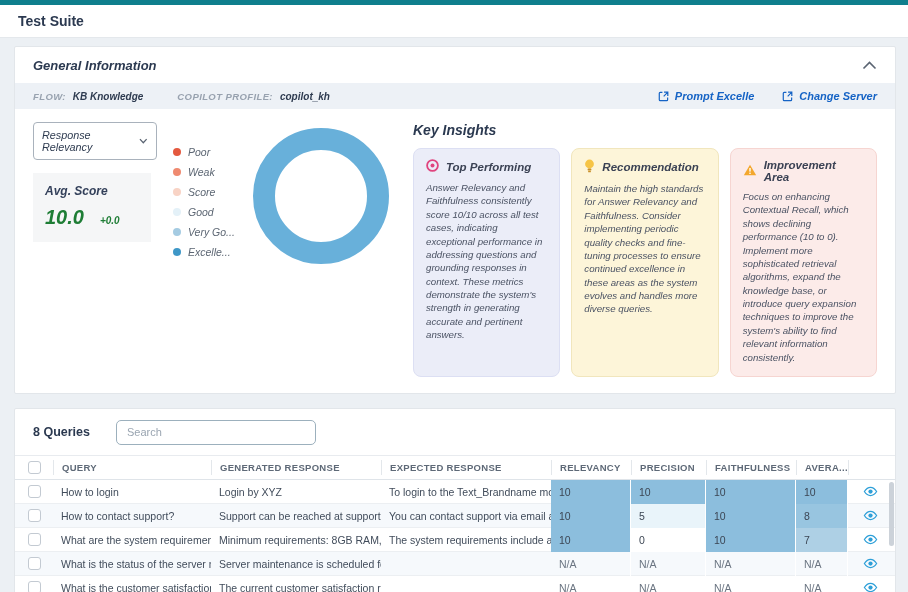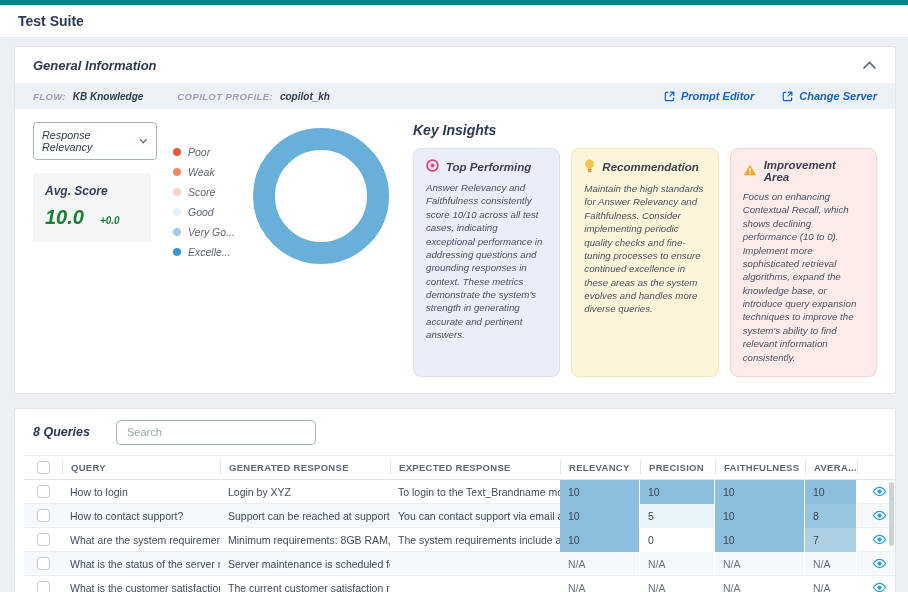--- a/index.html
+++ b/index.html
@@ -44,26 +44,26 @@
 
   .insights { margin-left:22px; flex:1; min-width:0; }
   .insights h3 { font-size:14px; font-weight:bold; color:#2b3950; margin:0 0 10px; }
   .icards { display:flex; gap:11px; }
   .icard { flex:1; border-radius:8px; padding:10px 12px 12px; border:1px solid transparent; }
   .icard-title { font-size:11.5px; font-weight:bold; color:#3b4254; display:flex; gap:7px; align-items:center; }
   .icard-body { margin-top:7px; font-size:9.7px; line-height:1.38; color:#4a5263; }
 
   .card2 { margin-top:14px; }
   .q-header { display:flex; align-items:center; padding:11px 18px 10px; }
-  .q-count { font-size:12.5px; font-weight:bold; color:#2b3950;font-style:italic; }
+  .q-count { font-size:12.5px; font-weight:bold; color:#2b3950; }
   .search { margin-left:26px; width:200px; height:25px; border:1px solid #9cb0bd; border-radius:5px;
     padding:0 10px; font-size:11px; color:#2e3b50; outline:none; font-family:inherit; }
   .search::placeholder { color:#9aa5b1; }
 
-  .tgrid { display:grid; grid-template-columns: 38px 158px 170px 170px 80px 75px 90px 52px 44px; align-items:center;margin-left:9px; }
+  .tgrid { display:grid; grid-template-columns: 38px 158px 170px 170px 80px 75px 90px 52px 44px; align-items:center; }
   .thead { height:25px; border-top:1px solid #e8ebef; border-bottom:1px solid #dfe4e9;
     color:#5e6977; font-size:9.5px; font-weight:bold; letter-spacing:.3px; }
   .thead > div { padding-left:8px; height:15px; line-height:15px; border-left:1px solid #e3e7eb; white-space:nowrap; overflow:hidden; }
   .thead > div:first-child { border-left:none; display:flex; align-items:center; justify-content:center; padding-left:0; }
 
   .tbody { position:relative; }
   .trow { height:24px; border-bottom:1px solid #eceff2; cursor:default; }
   .trow.zebra { background:#f6f9fc; }
   .cell-text { padding-left:8px; font-size:10.5px; color:#414c5b; white-space:nowrap; overflow:hidden; }
   .cell-cb { display:flex; align-items:center; justify-content:center; }
@@ -100,21 +100,21 @@
     <span class="band-label">FLOW:</span>
     <span class="band-value">KB Knowledge</span>
     <span class="band-label">COPILOT PROFILE:</span>
     <span class="band-value">copilot_kh</span>
     <span class="band-links">
       <span class="band-link">
         <svg class="icon-svg" width="11" height="11" viewBox="0 0 12 12">
             <path d="M4.8 1.5 H2.4 A1 1 0 0 0 1.4 2.5 V9.6 A1 1 0 0 0 2.4 10.6 H9.5 A1 1 0 0 0 10.5 9.6 V7.2" fill="none" stroke="#1563c5" stroke-width="1.3"></path>
             <path d="M6.6 1.3 H10.7 V5.4 M10.7 1.3 L6.2 5.8" fill="none" stroke="#1563c5" stroke-width="1.3"></path>
           </svg>
-        <span>Prompt Editor</span>
+        <span>Prompt Excelle</span>
       </span>
       <span class="band-link">
         <svg class="icon-svg" width="11" height="11" viewBox="0 0 12 12">
             <path d="M4.8 1.5 H2.4 A1 1 0 0 0 1.4 2.5 V9.6 A1 1 0 0 0 2.4 10.6 H9.5 A1 1 0 0 0 10.5 9.6 V7.2" fill="none" stroke="#1563c5" stroke-width="1.3"></path>
             <path d="M6.6 1.3 H10.7 V5.4 M10.7 1.3 L6.2 5.8" fill="none" stroke="#1563c5" stroke-width="1.3"></path>
           </svg>
         <span>Change Server</span>
       </span>
     </span>
   </div>

